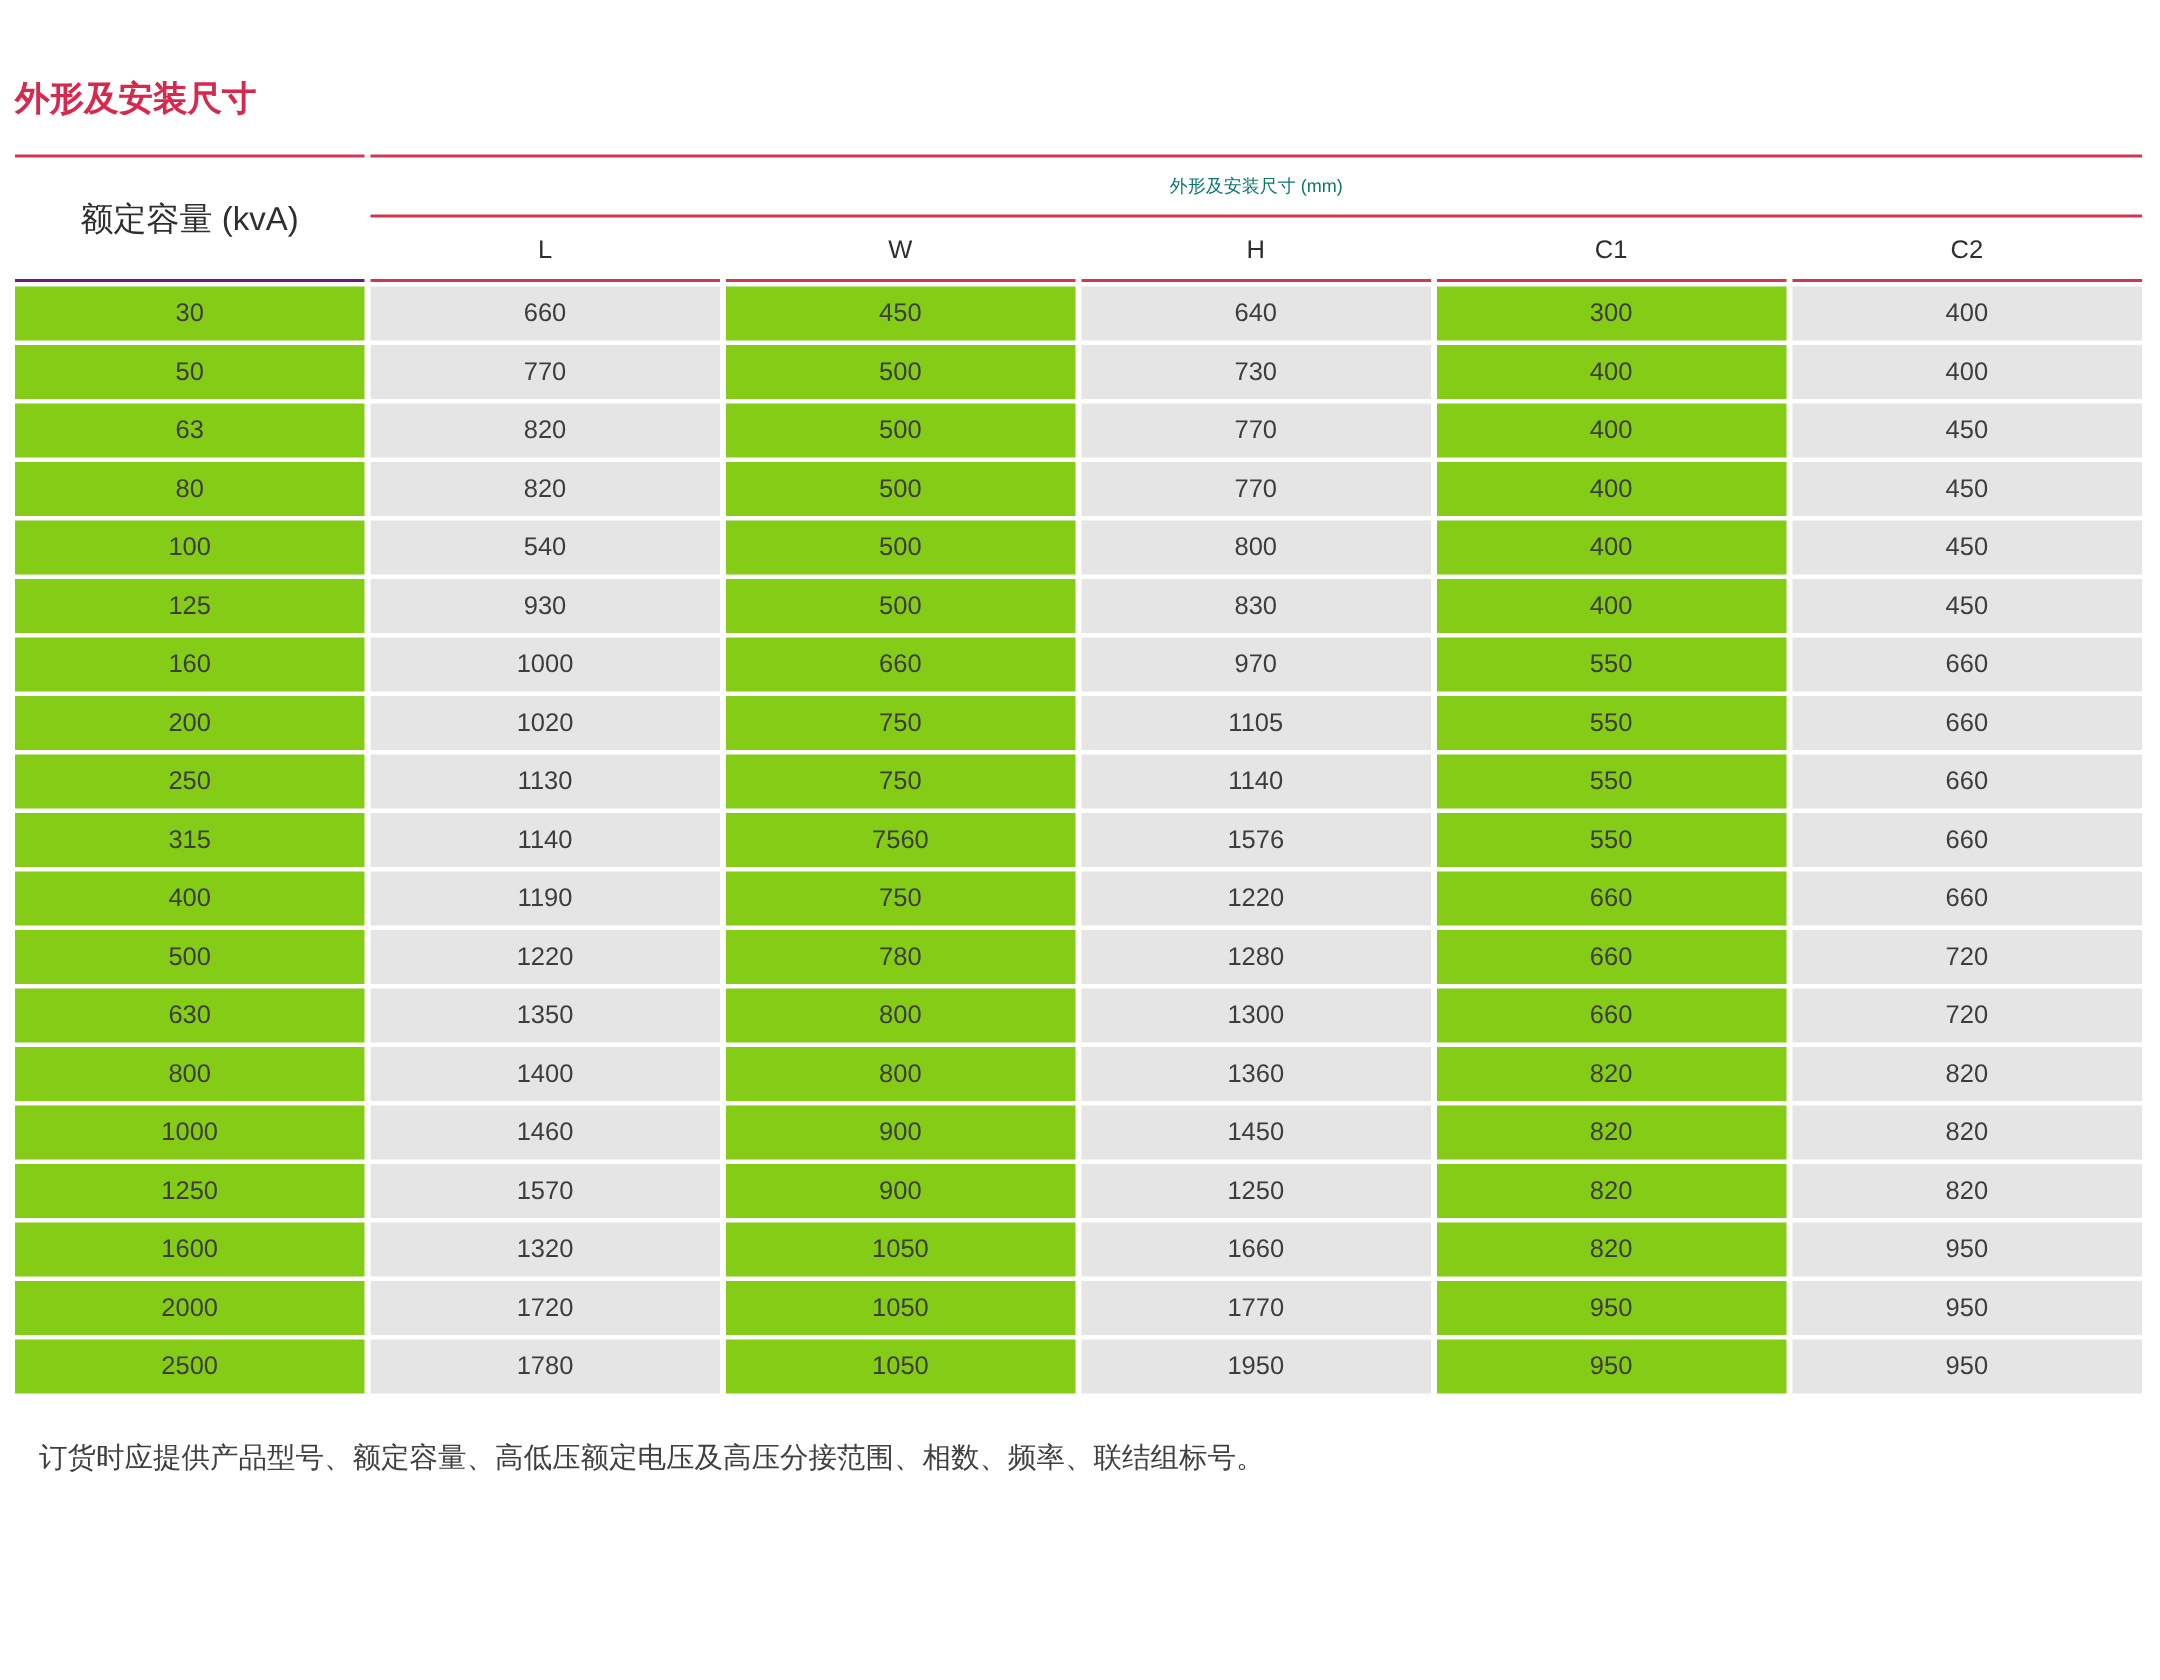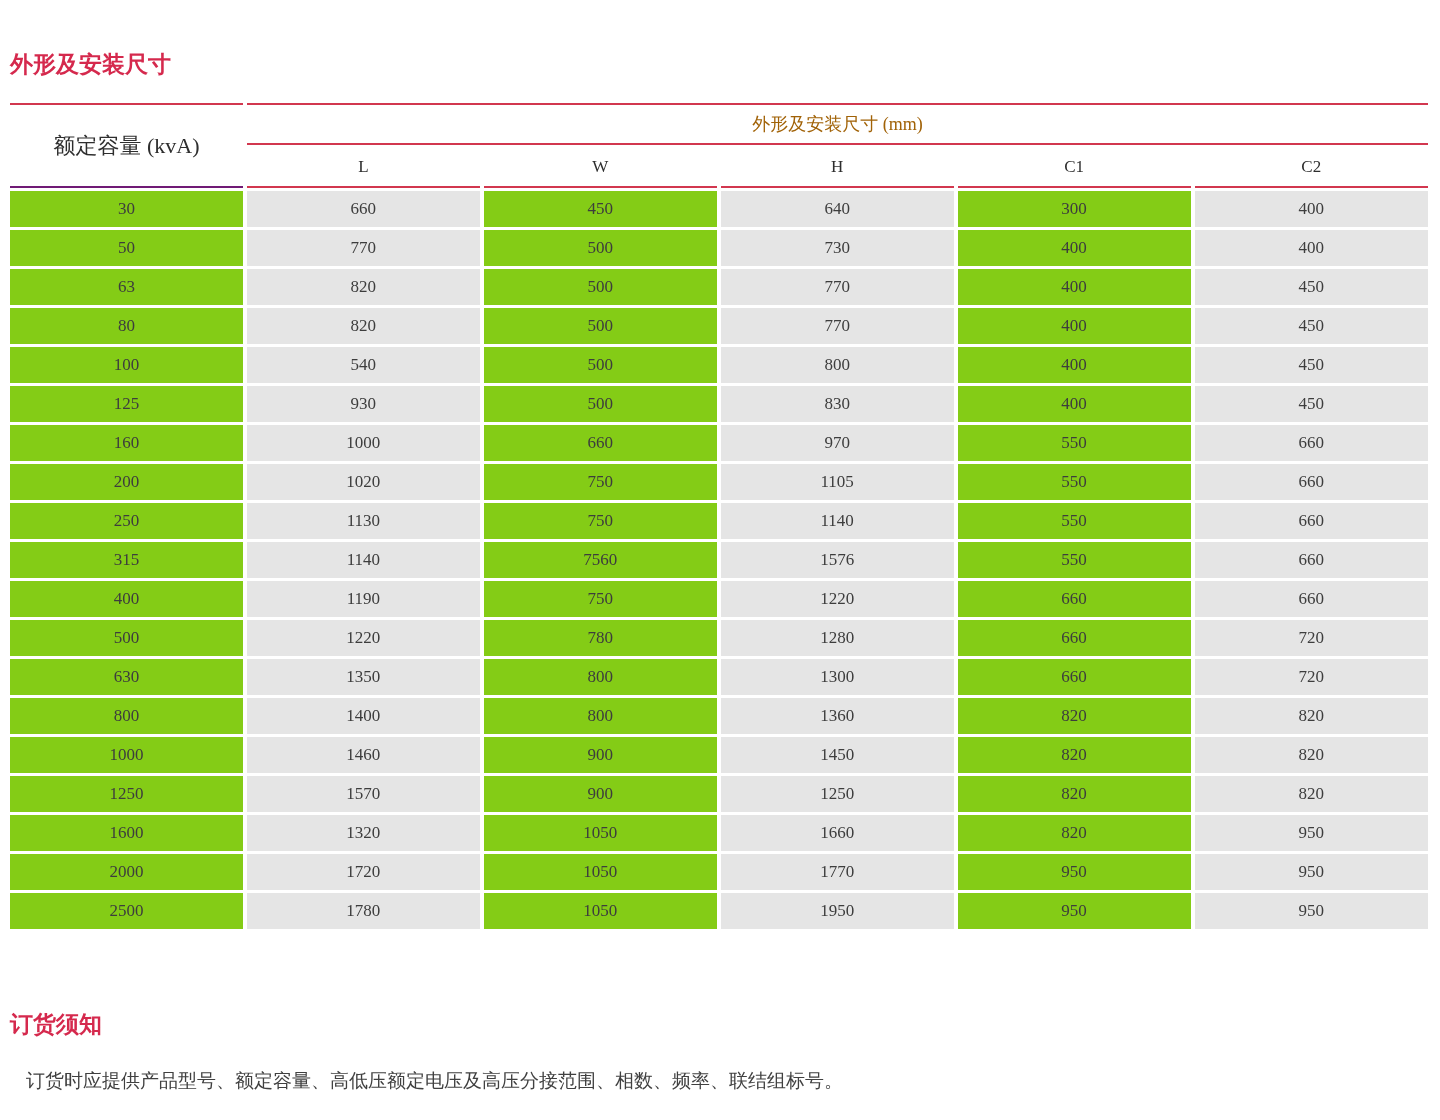--- a/index.html
+++ b/index.html
@@ -12,21 +12,20 @@
     height: 1120px;
     overflow: hidden;
     font-family: "Liberation Sans", "DejaVu Sans", sans-serif;
     color: #3c3c3c;
   }
   .page {
     padding: 50px 8px 0 6px;
     box-sizing: border-box;
     width: 1440px;
     height: 1080px;
-    font-family: Liberation Serif, serif;
   }
   .section-title {
     font-size: 23px;
     line-height: 30px;
     font-weight: bold;
     color: #d5294d;
     margin: 0 0 20px 4px;
   }
   table.dims {
     border-collapse: separate;
@@ -43,22 +42,22 @@
   th.capacity-h {
     border-top: 2px solid #d2374f;
     border-bottom: 2px solid #701a75;
     font-size: 22px;
     color: #2e2e2e;
   }
   th.group-h {
     border-top: 2px solid #d2374f;
     border-bottom: 2px solid #d2374f;
     height: 38px;
-    font-size: 18px;
-    color: #a16207;
+    font-size: 12px;
+    color: #0f766e;
   }
   th.dim-h {
     border-bottom: 2px solid #d2374f;
     height: 38px;
     font-size: 17px;
     color: #2e2e2e;
   }
   td.cell {
     height: 36px;
     font-size: 17px;
@@ -258,17 +257,16 @@
           <td class="cell c-light">2500</td>
           <td class="cell c-dark">1780</td>
           <td class="cell c-light">1050</td>
           <td class="cell c-dark">1950</td>
           <td class="cell c-light">950</td>
           <td class="cell c-dark">950</td>
         </tr>
       </tbody>
   </table>
 
-  <h2 class="order-title">订货须知</h2>
 
   <p class="order-note">订货时应提供产品型号、额定容量、高低压额定电压及高压分接范围、相数、频率、联结组标号。</p>
 
 </div>
 
 </body></html>

